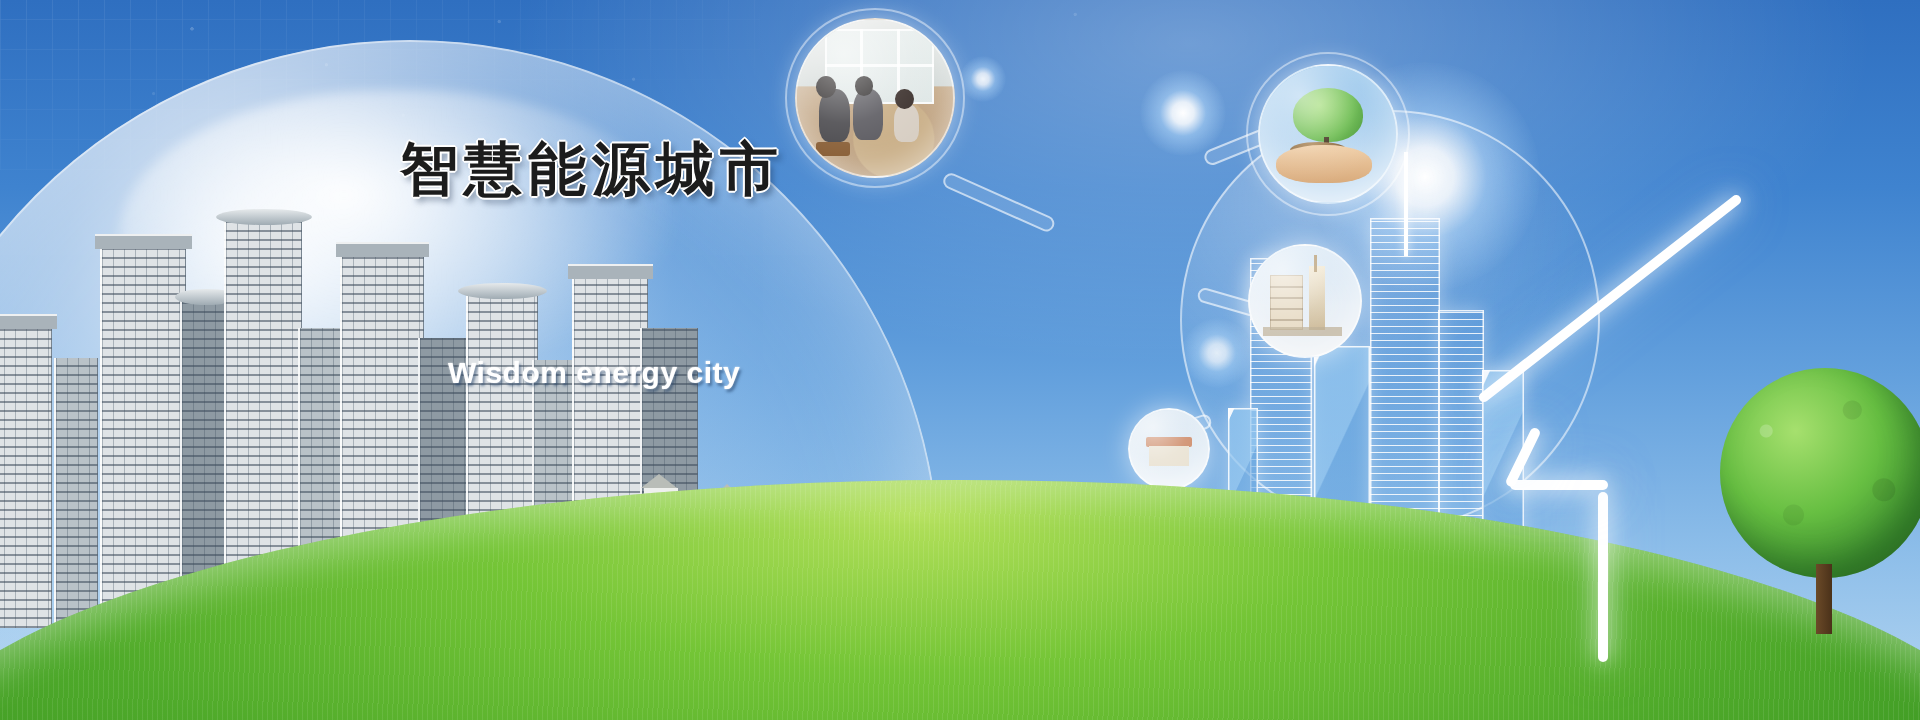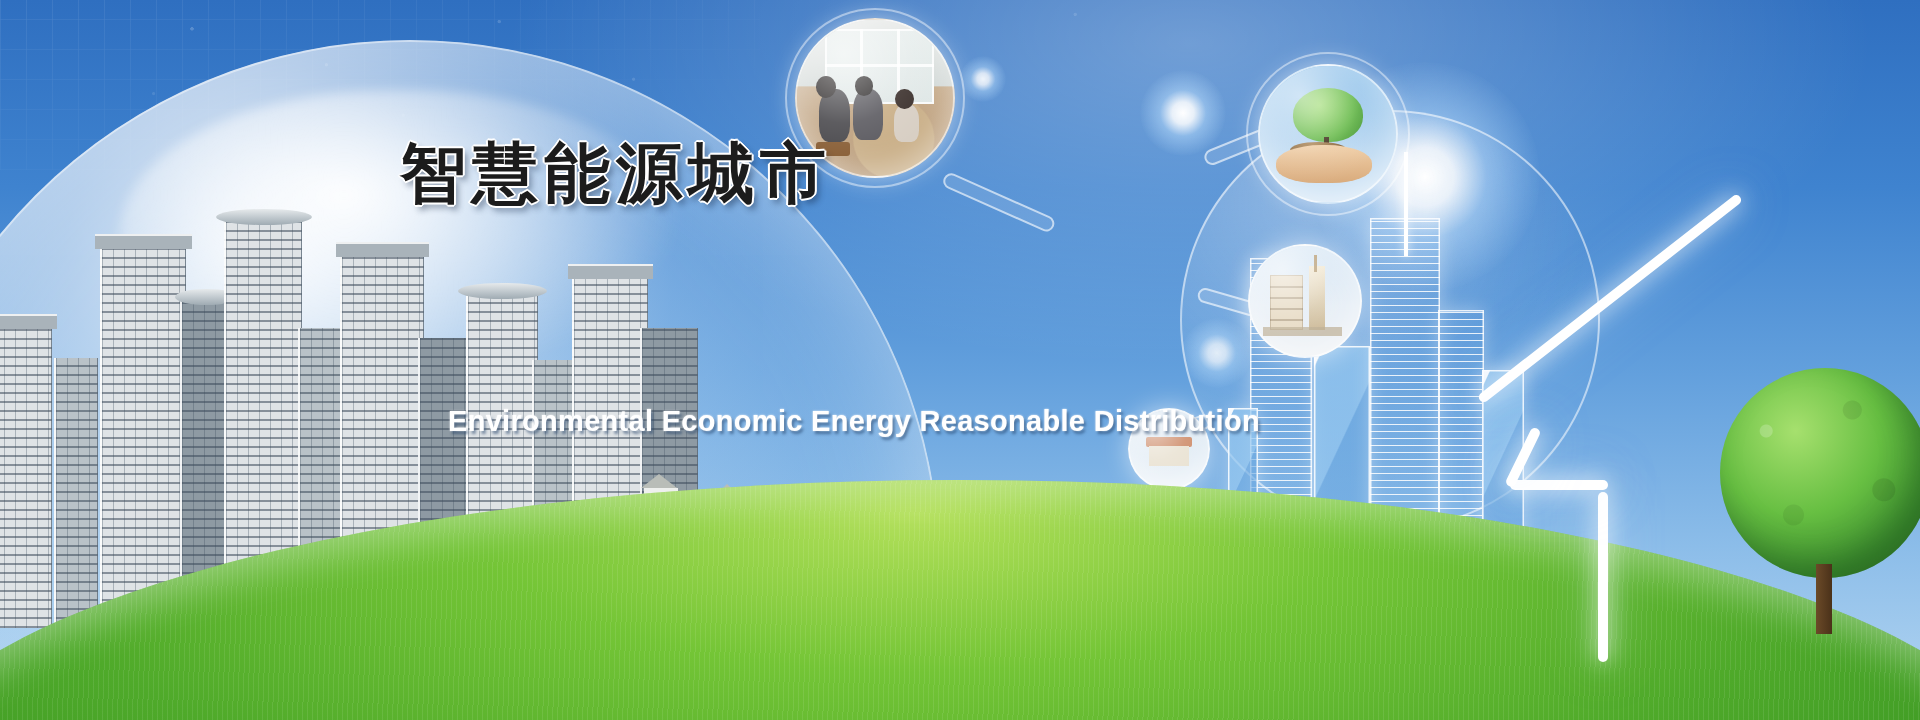--- a/index.html
+++ b/index.html
@@ -176,21 +176,21 @@
   .rt-trunk{position:absolute;left:96px;top:196px;width:16px;height:70px;
     background:linear-gradient(to right,#6b4a28,#4a3119);}
 
   
   .mini-house{position:absolute;background:#eef0ee;box-shadow:0 1px 0 rgba(0,0,0,.15);}
   .mini-roof{position:absolute;width:0;height:0;border-left:18px solid transparent;border-right:18px solid transparent;border-bottom:14px solid #b9bdb8;}
 
   
   .copy{position:absolute;left:400px;top:140px;width:1160px;}
   .title-cn{
-    font-size:66px;font-weight:bold;letter-spacing:6px;line-height:1;
+    font-size:58px;font-weight:bold;letter-spacing:6px;line-height:1;
     color:#1c1c1c;
     text-shadow:
       -1px -1px 0 #ffffff, 1px -1px 0 #ffffff, -1px 1px 0 #ffffff, 1px 1px 0 #ffffff,
       -2px 0 0 #ffffff, 2px 0 0 #ffffff, 0 -2px 0 #ffffff, 0 2px 0 #ffffff,
       4px 5px 6px rgba(20,40,70,.45);
     margin:0;
   }
   .subtitle-cn{
     position:absolute;left:178px;top:132px;white-space:nowrap;
     font-size:50px;font-weight:bold;letter-spacing:4px;line-height:1;
@@ -329,16 +329,16 @@
     <div class="ho-seg" style="left:54px;top:100px;width:10px;height:64px;transform:rotate(26deg);transform-origin:bottom center;"></div>
   </div>
 
   <div class="round-tree">
     <div class="rt-crown"></div>
     <div class="rt-trunk"></div>
   </div>
 
   <div class="copy">
     <h1 class="title-cn">智慧能源城市</h1>
-    <div class="en2">Environmental Economic  Energy Reasonable Distribution</div>
+    <div class="en1">Wisdom energy city</div>
   </div>
 
 </div>
 
 </body></html>

